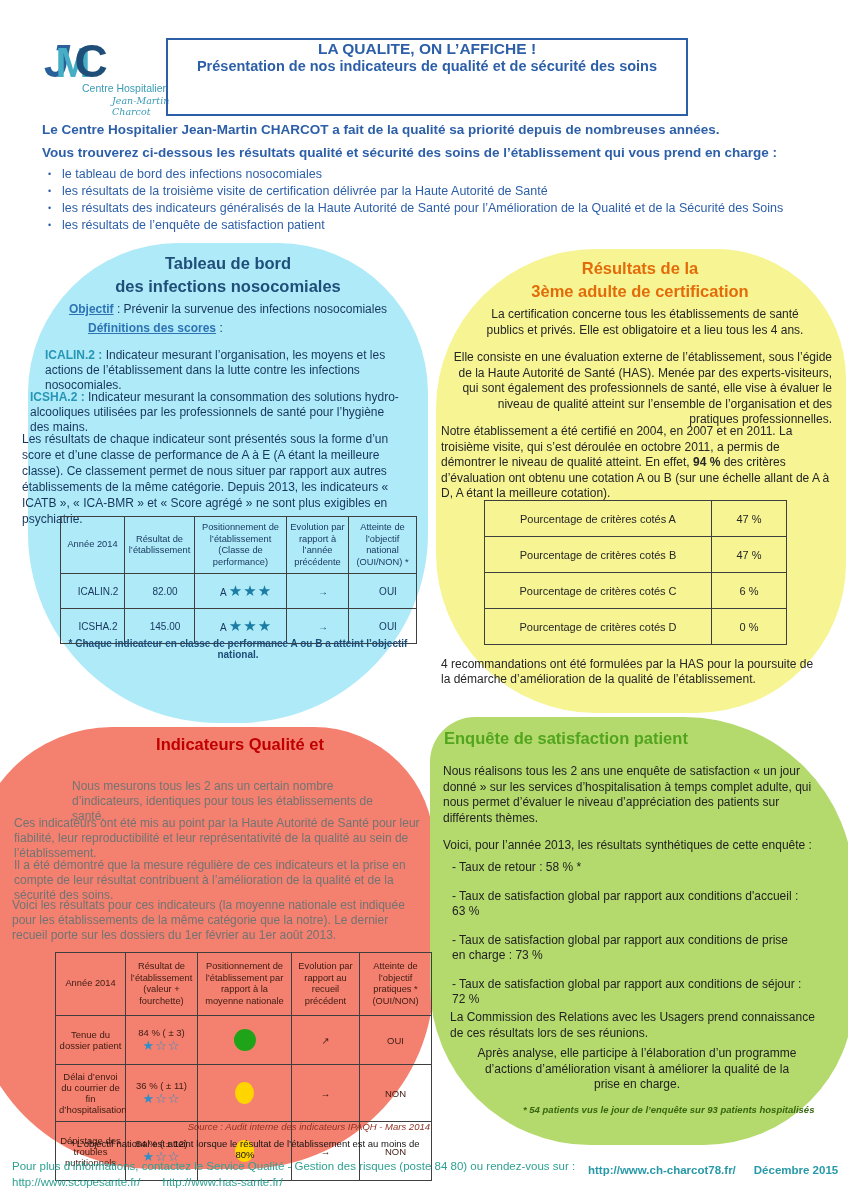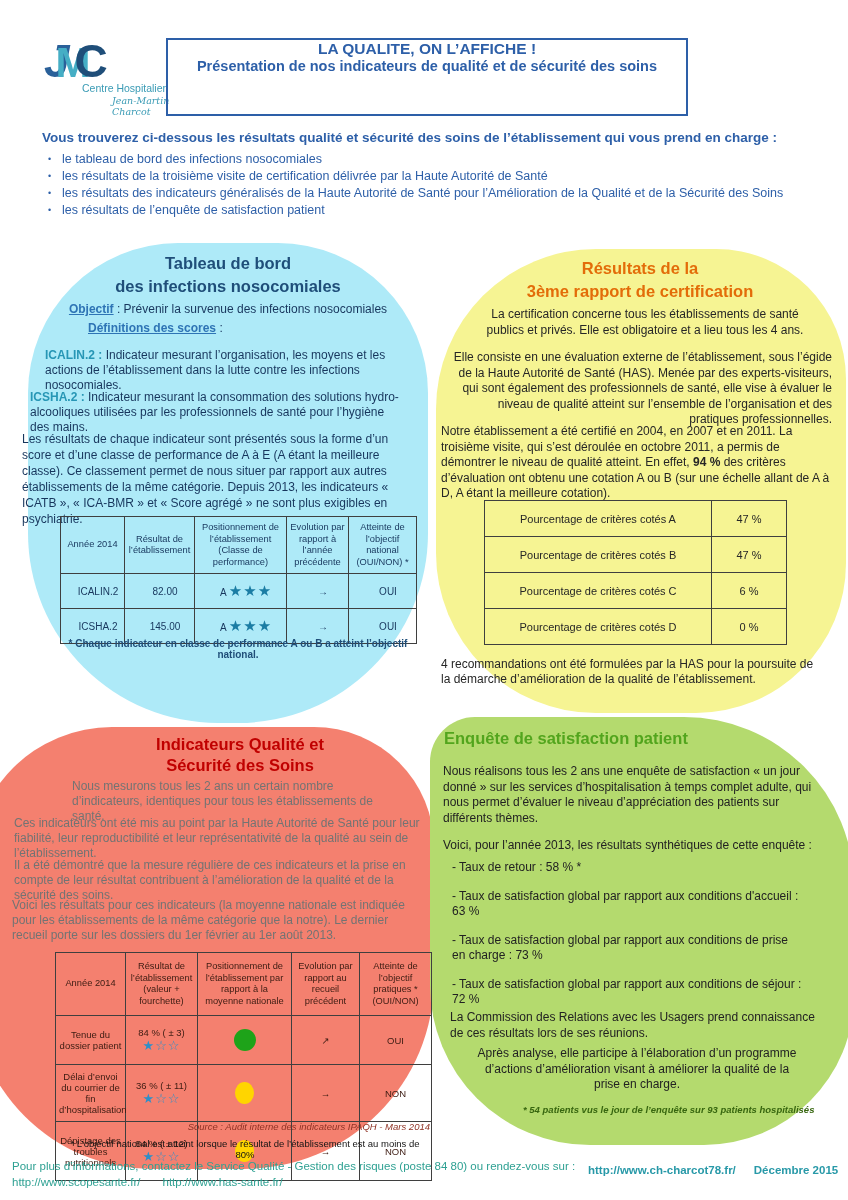--- a/index.html
+++ b/index.html
@@ -131,20 +131,21 @@
     <div class="jmc-name2">Jean-Martin Charcot</div>
   </div>
 
   <div class="abs title-box">
     <div class="title-line1">LA QUALITE, ON L’AFFICHE !</div>
     <div class="title-line2">Présentation de nos indicateurs de qualité et de sécurité des soins</div>
   </div>
 
 
   <div class="abs intro">
+    <div class="intro-l1">Le Centre Hospitalier Jean-Martin CHARCOT a fait de la qualité sa priorité depuis de nombreuses années.</div>
     <div class="intro-l2">Vous trouverez ci-dessous les résultats qualité et sécurité des soins de l’établissement qui vous prend en charge :</div>
     <div class="intro-bullets">
       <div class="intro-bullet">
         <span class="bmark">•</span>
         <span>le tableau de bord des infections nosocomiales</span>
       </div>
       <div class="intro-bullet">
         <span class="bmark">•</span>
         <span>les résultats de la troisième visite de certification délivrée par la Haute Autorité de Santé</span>
       </div>
@@ -213,21 +214,21 @@
         <td><span>→</span></td>
         <td>OUI</td>
       </tr>
     </tbody>
       </table>
   </div>
   <div class="abs c-footnote">* Chaque indicateur en classe de performance A ou B a atteint l’objectif national.</div>
 
   <div class="abs y-title">
     <div>Résultats de la</div>
-    <div>3ème rapport de certification</div>
+    <div>3ème adulte de certification</div>
   </div>
   <div class="abs y-p1 y-text">La certification concerne tous les établissements de santé publics et privés. Elle est obligatoire et a lieu tous les  4 ans.</div>
   <div class="abs y-p2 y-text">Elle consiste en une évaluation externe de l’établissement, sous l’égide de la Haute Autorité de Santé (HAS). Menée par des experts-visiteurs, qui sont également des professionnels de santé, elle vise à évaluer le niveau de qualité atteint sur l’ensemble de l’organisation et des pratiques professionnelles.</div>
   <div class="abs y-p3 y-text">
     <span>Notre établissement a été certifié en 2004, en 2007 et en 2011. La troisième visite, qui s’est déroulée en octobre 2011, a permis de démontrer le niveau de qualité atteint. En effet, </span><b>94 %</b><span> des critères d’évaluation ont obtenu une cotation A ou B (sur une échelle allant de A à D, A étant la meilleure cotation).</span>
   </div>
   <div class="abs y-table">
     <table class="tbl y-tbl">
       <colgroup>
           <col style="width:227px">
@@ -250,21 +251,20 @@
         <td>Pourcentage de critères cotés D</td>
         <td>0 %</td>
       </tr>
     </tbody>
       </table>
   </div>
   <div class="abs y-p4 y-text">4 recommandations ont été formulées par la HAS pour la poursuite de la démarche d’amélioration de la qualité de l’établissement.</div>
 
   <div class="abs r-title">
     <div>Indicateurs Qualité et</div>
-    <div>Sécurité des Soins</div>
   </div>
   <div class="abs r-p1 r-text">Nous mesurons tous les 2 ans un certain nombre d’indicateurs, identiques pour tous les établissements de santé.</div>
   <div class="abs r-p2 r-text">Ces indicateurs ont été mis au point par la Haute Autorité de Santé pour leur fiabilité, leur reproductibilité et leur représentativité de la qualité au sein de l’établissement.</div>
   <div class="abs r-p3 r-text">Il a été démontré que la mesure régulière de ces indicateurs et la prise en compte de leur résultat contribuent à l’amélioration de la qualité et de la sécurité des soins.</div>
   <div class="abs r-p4 r-text">Voici les résultats pour ces indicateurs (la moyenne nationale est indiquée pour les établissements de la même catégorie que la notre). Le dernier recueil porte sur les dossiers du 1er février au 1er août 2013.</div>
 
   <div class="abs r-table">
     <table class="tbl r-tbl">
       <colgroup>
           <col style="width:70px">

